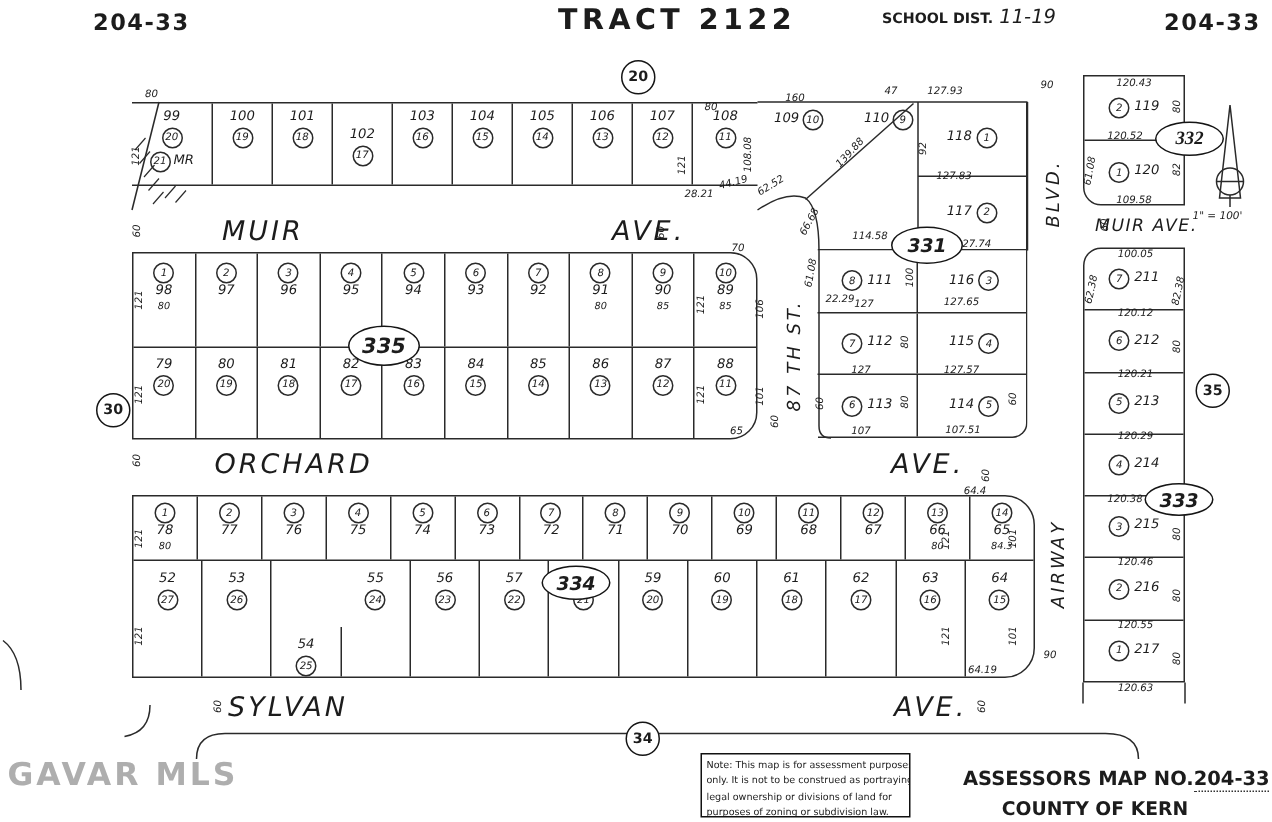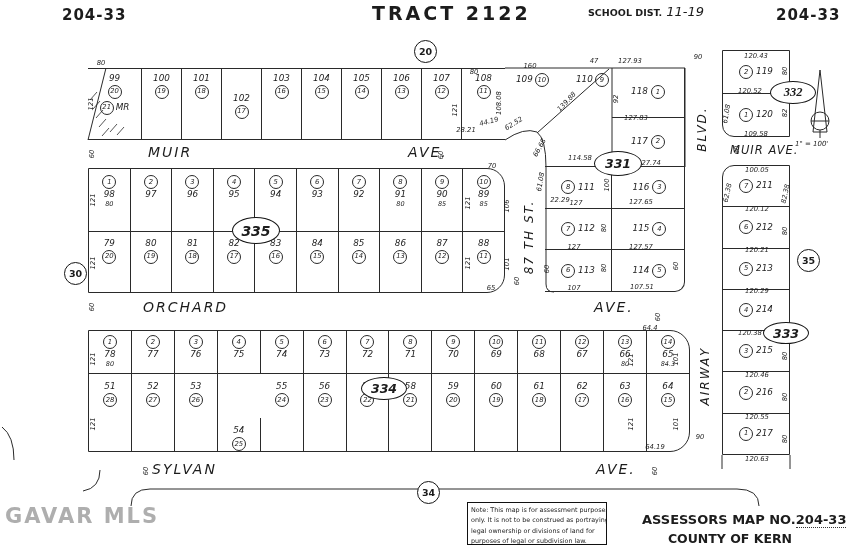--- a/index.html
+++ b/index.html
@@ -5,25 +5,25 @@
   html,body{margin:0;padding:0;background:#fff;}
   #map{position:relative;width:848px;height:548px;background:#fff;overflow:hidden;
        font-family:"DejaVu Sans",sans-serif;color:#1c1c1c;}
   .abs{position:absolute;}
   
   .hnum{font-weight:bold;font-size:15px;letter-spacing:1px;}
   #h-title{left:372px;top:2px;font-size:19px;font-weight:bold;letter-spacing:3px;}
   #h-school{left:588px;top:4px;font-size:9.5px;font-weight:bold;}
   #h-school .hand{font-style:italic;font-size:13px;font-weight:normal;margin-left:4px;}
   
-  .street{font-style:italic;font-size:14px;letter-spacing:2px;white-space:nowrap;}
+  .street{font-style:italic;font-size:18px;letter-spacing:2px;white-space:nowrap;}
   .vstreet{font-style:italic;font-size:12px;letter-spacing:2px;text-align:center;white-space:nowrap;}
   
   .blk{position:absolute;box-sizing:border-box;}
-  #top-strip{left:88px;top:68px;width:417px;height:72px;border-top:1px solid #2a2a2a;border-bottom:1px solid #2a2a2a;display:flex;}
+  #top-strip{left:88px;top:68px;width:417px;height:56px;border-top:1px solid #2a2a2a;border-bottom:1px solid #2a2a2a;display:flex;}
   #b335{left:88px;top:168px;width:417px;height:125px;border:1px solid #2a2a2a;border-radius:0 18px 18px 0;display:flex;flex-direction:column;}
   #b335-top{height:62px;border-bottom:1px solid #2a2a2a;display:flex;}
   #b335-bottom{flex:1;display:flex;}
   #b331{left:545px;top:166px;width:140px;height:126px;border-top:1px solid #2a2a2a;border-right:1px solid #2a2a2a;border-bottom:1px solid #2a2a2a;border-radius:0 0 10px 0;display:flex;flex-direction:column;}
   #b331-upper{left:612px;top:68px;width:73px;height:98px;border-right:1px solid #2a2a2a;display:flex;flex-direction:column;}
   #b334{left:88px;top:330px;width:602px;height:122px;border:1px solid #2a2a2a;border-radius:0 20px 20px 0;display:flex;flex-direction:column;}
   #b334-top{height:58px;border-bottom:1px solid #2a2a2a;display:flex;}
   #b334-bottom{flex:1;display:flex;}
   #b332{left:722px;top:50px;width:68px;height:87px;border:1px solid #2a2a2a;border-radius:0 0 0 12px;display:flex;flex-direction:column;}
   #b333{left:722px;top:165px;width:68px;height:290px;border:1px solid #2a2a2a;border-radius:12px 0 0 0;display:flex;flex-direction:column;}
@@ -354,24 +354,20 @@
           <span class="ln">66</span>
           <span class="ls">80</span>
         </div>
         <div class="cell" style="flex: 1 1 0%; border-right: none;">
           <span class="lc">14</span>
           <span class="ln">65</span>
           <span class="ls">84.3</span>
         </div>
       </div>
     <div id="b334-bottom">
-        <div class="cell" style="flex: 1 1 0%;">
-          <span class="ln">51</span>
-          <span class="lc">28</span>
-        </div>
         <div class="cell" style="flex: 1 1 0%;">
           <span class="ln">52</span>
           <span class="lc">27</span>
         </div>
         <div class="cell" style="flex: 1 1 0%;">
           <span class="ln">53</span>
           <span class="lc">26</span>
         </div>
         <div class="cell" style="flex: 1 1 0%; margin-top: 44px;">
           <span class="ln">54</span>
@@ -560,21 +556,21 @@
       <span class="meas" style="left: 757px; top: 417px; transform: translate(-50%, -50%) rotate(0deg);">120.55</span>
       <span class="meas" style="left: 785px; top: 439px; transform: translate(-50%, -50%) rotate(-90deg);">80</span>
       <span class="meas" style="left: 757px; top: 459px; transform: translate(-50%, -50%) rotate(0deg);">120.63</span>
       <span class="meas" style="left: 700px; top: 437px; transform: translate(-50%, -50%) rotate(0deg);">90</span>
     </div>
 
   <div class="abs" id="note">
     <div>Note: This map is for assessment purposes</div>
     <div>only. It is not to be construed as portraying</div>
     <div>legal ownership or divisions of land for</div>
-    <div>purposes of legal or subdivision law.</div>
+    <div>purposes of zoning or subdivision law.</div>
   </div>
 
   <div class="abs" id="assessors">
     <span>ASSESSORS MAP NO.</span><span class="uno">204-33</span>
   </div>
   <div class="abs" id="watermark">GAVAR MLS</div>
   <div class="abs" id="county">COUNTY OF KERN</div>
 </div>
 
 </body></html>

